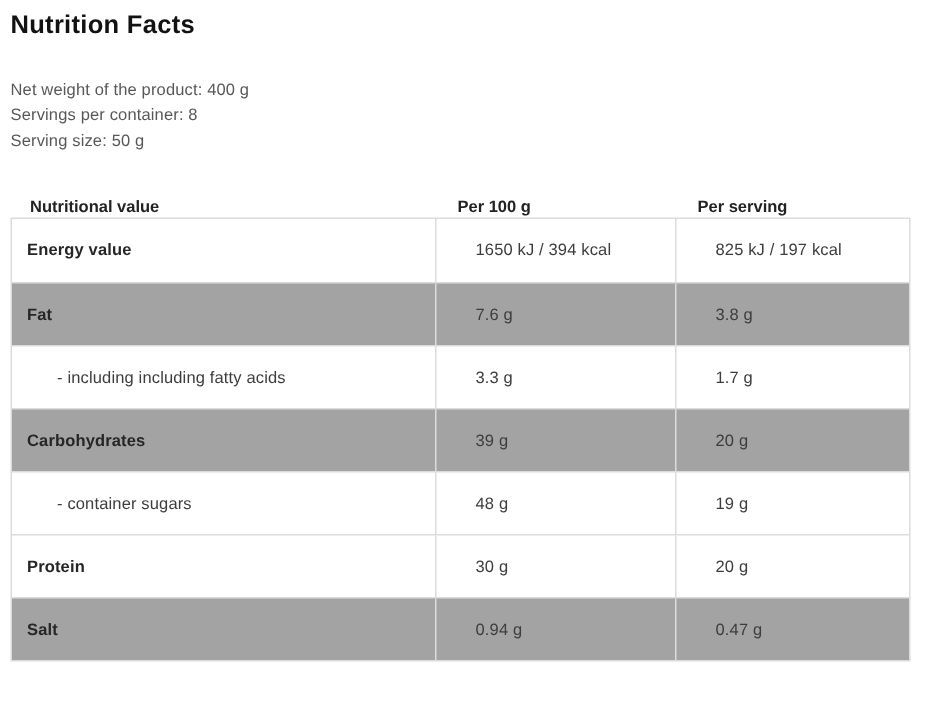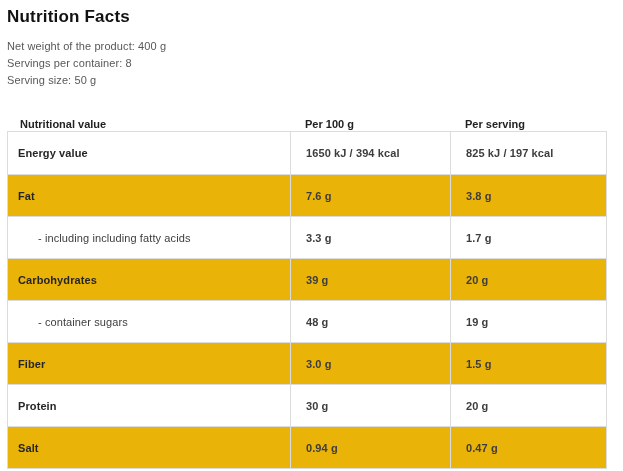--- a/index.html
+++ b/index.html
@@ -12,21 +12,21 @@
     position: relative;
   }
   .page { padding: 6px 8px 0 7px; }
 
   .title {
     font-size: 17px;
     font-weight: bold;
     color: #121212;
     line-height: 22px;
     letter-spacing: 0.2px;
-    margin-bottom: 10px;
+    margin-bottom: 24px;
   }
 
   .info-line {
     font-size: 11px;
     color: #585858;
     line-height: 17px;
     letter-spacing: 0.1px;
   }
 
   .grid-cols {
@@ -50,35 +50,35 @@
     border: 1px solid #dcdcdc;
     background: #ffffff;
   }
   .trow {
     display: grid;
     grid-template-columns: 282px 160px 156px;
     height: 42px;
     background: #ffffff;
   }
   .trow + .trow { border-top: 1px solid #dcdcdc; }
-  .trow.alt { background: #eab308; }
+  .trow.alt { background: #a3a3a3; }
 
   .cell {
     display: flex;
     align-items: center;
     font-size: 11px;
     color: #3d3d3d;
     letter-spacing: 0.1px;
     overflow: hidden;
     white-space: nowrap;
   }
   .c-label { padding-left: 10px; }
   .c-label.main { font-weight: bold; color: #262626; }
   .c-label.indent { padding-left: 30px; }
-  .c-val { padding-left: 15px; border-left: 1px solid #dcdcdc; font-weight: bold; }
+  .c-val { padding-left: 26px; border-left: 1px solid #dcdcdc; }
 </style>
 </head>
 <body>
 
 <div class="page">
 
   <div class="title">Nutrition Facts</div>
 
   <div class="info">
     <div class="info-line">Net weight of the product: 400 g</div>
@@ -116,25 +116,20 @@
     <div class="cell c-val">39 g</div>
     <div class="cell c-val">20 g</div>
   </div>
 
   <div class="trow">
     <div class="cell c-label indent">- container sugars</div>
     <div class="cell c-val">48 g</div>
     <div class="cell c-val">19 g</div>
   </div>
 
-  <div class="trow alt">
-    <div class="cell c-label main">Fiber</div>
-    <div class="cell c-val">3.0 g</div>
-    <div class="cell c-val">1.5 g</div>
-  </div>
 
   <div class="trow">
     <div class="cell c-label main">Protein</div>
     <div class="cell c-val">30 g</div>
     <div class="cell c-val">20 g</div>
   </div>
 
   <div class="trow alt">
     <div class="cell c-label main">Salt</div>
     <div class="cell c-val">0.94 g</div>

